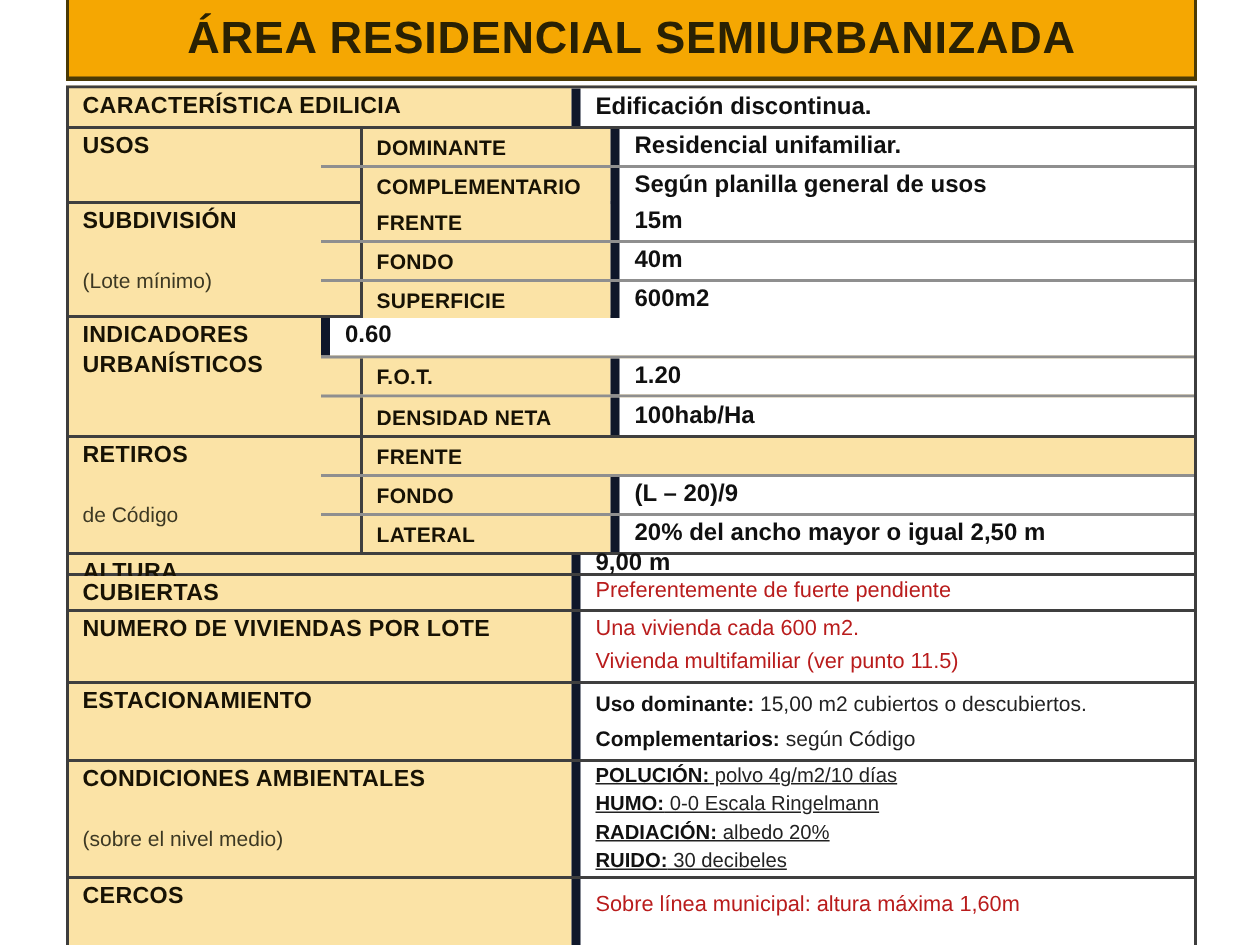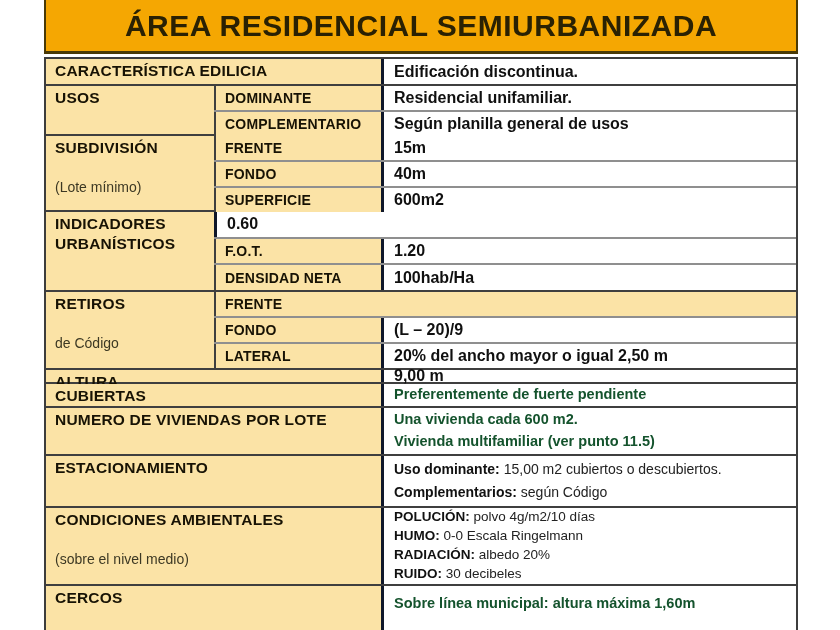--- a/index.html
+++ b/index.html
@@ -22,29 +22,29 @@
          padding:2px 4px 2px 9px; background:#FBE3A6; }
   .lab.wide { flex:0 0 335px; }
   .lab .main { font-weight:bold; font-size:15.5px; color:#171204; line-height:1.32; letter-spacing:0.2px; }
   .lab .sec  { font-weight:normal; font-size:14px; color:#3c3823; line-height:1.3; margin-top:20px; }
 
   .subcol { flex:1; display:flex; flex-direction:column; }
   .subrow { flex:1; display:flex; }
   .subrow + .subrow { border-top:2px solid #8f8f8f; }
   .sub { flex:0 0 167px; display:flex; align-items:center; padding:1px 4px 1px 9px;
          border-left:2px solid #3f3f3f; background:#FBE3A6;
-         font-weight:bold; font-size:14px; color:#171204; letter-spacing:0.2px; }
-
-  .val { flex:1; background:#ffffff; border-left:3px solid #0f172a;
+         font-weight:bold; font-size:14px; color:#171204; letter-spacing:0.2px;margin-left:26px; }
+
+  .val { flex:1; background:#ffffff; border-left:6px solid #0f172a;
          display:flex; flex-direction:column; justify-content:center;
          padding:2px 8px 2px 10px; }
   .val.top { justify-content:flex-start; padding-top:7px; }
   .vb { font-weight:bold; font-size:16px; color:#101010; line-height:1.25; }
-  .vr { font-weight:bold; font-size:14.5px; color:#14532d; line-height:1.5; }
-  .vs { font-weight:normal; font-size:13.5px; color:#222222; line-height:1.4; }
+  .vr { font-weight:normal; font-size:14.5px; color:#b91c1c; line-height:1.5; }
+  .vs { font-weight:normal; font-size:13.5px; color:#222222; line-height:1.4;text-decoration:underline; }
   .vs .lead, .vm .lead { font-weight:bold; color:#111111; }
   .vm { font-weight:normal; font-size:14px; color:#222222; line-height:1.65; }
 </style>
 </head>
 <body>
 
 <div class="page">
   <div class="doc">
 
     <div class="titlebar">

